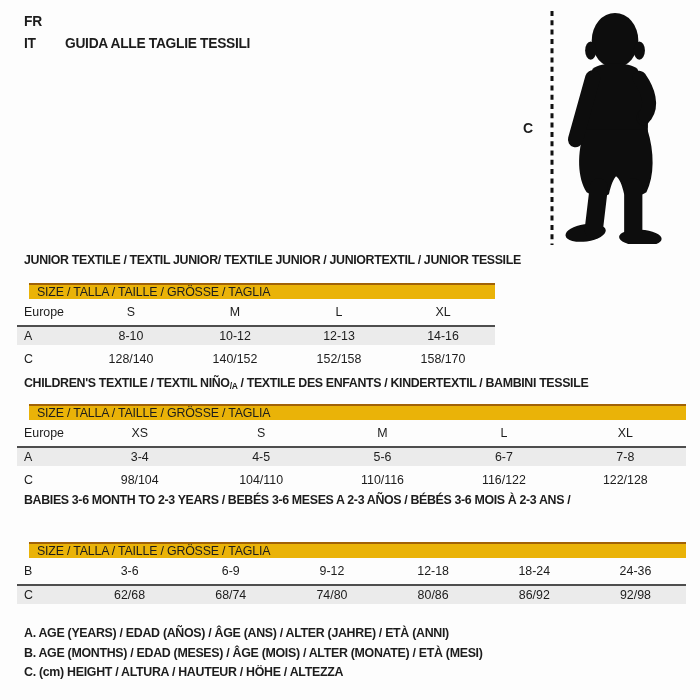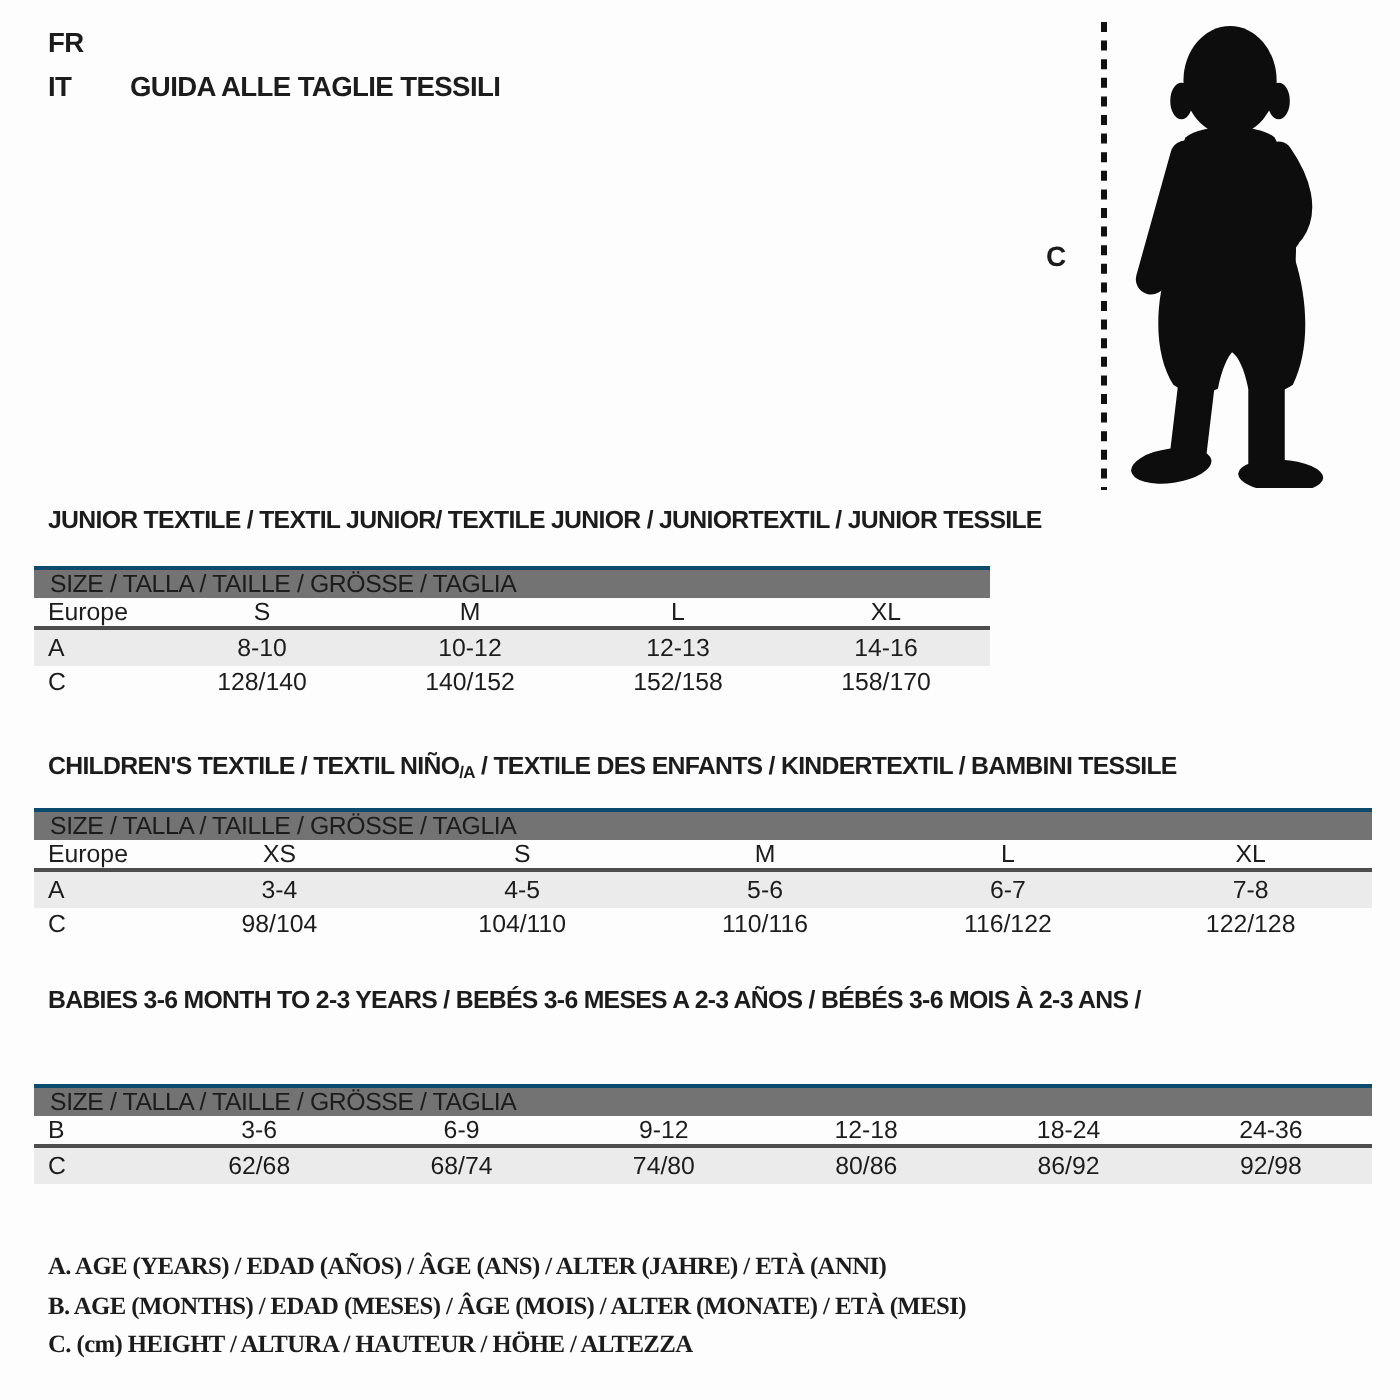--- a/index.html
+++ b/index.html
@@ -30,32 +30,32 @@
   .title-sub { font-size:8.5px; vertical-align:-2px; }
 
   
   .size-table { position:absolute; left:17px; }
   #table1 { top:283px; width:478px; }
   #table2 { top:404px; width:669px; }
   #table3 { top:542px; width:669px; }
 
   .size-bar {
     height:16px; line-height:14px;
-    border-top:2px solid #0c4a6e;
-    background:#737373;
-    font-size:12.4px; padding-left:8px; letter-spacing:-0.2px;
+    border-top:2px solid #a16207;
+    background:#eab308;
+    font-size:12.4px; padding-left:8px; letter-spacing:-0.2px;margin-left:12px;
   }
-  .trow { display:flex; align-items:center; height:16px; font-size:12.4px; }
+  .trow { display:flex; align-items:center; height:28px; font-size:12.4px; }
   .trow.shaded { background:#ebebeb; height:18px; }
   .trow.divider { border-bottom:2px solid #4e4e4e; }
   .rlabel { width:62px; padding-left:7px; }
   .cell { flex:1; text-align:center; }
 
   
-  .footnotes { position:absolute; left:24px; top:624px;font-family:Liberation Serif, serif; }
+  .footnotes { position:absolute; left:24px; top:624px; }
   .footnote { font-weight:700; font-size:12.4px; line-height:19.6px; letter-spacing:-0.3px; white-space:nowrap; }
 </style>
 </head>
 <body>
 
 <div class="lang-block">
   <div class="lang-row">
     <span class="lang-code">FR</span>
   </div>
   <div class="lang-row">

